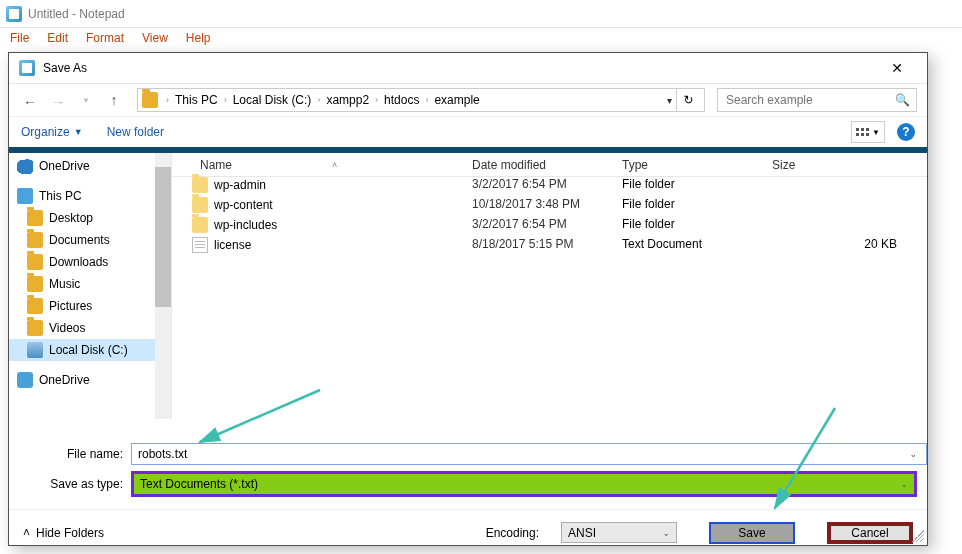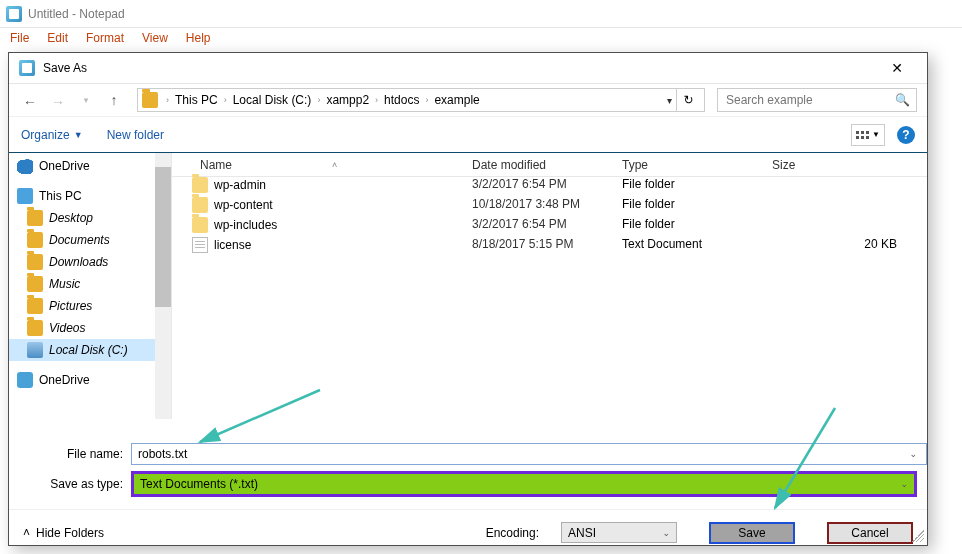--- a/index.html
+++ b/index.html
@@ -29,35 +29,35 @@
 .crumb-icon { width: 16px; height: 16px; background: #e8b02e; margin-right: 4px; border-radius:2px; position:relative; }
 .crumb-icon::before{content:'';position:absolute;top:-3px;left:0;width:8px;height:3px;background:#e8b02e;border-radius:1px 1px 0 0;}
 .crumb-sep { color: #888; margin: 0 4px; font-size:9px; }
 .crumb { font-size: 12px; padding: 0 2px; }
 .bc-drop { margin-left: auto; display:flex; align-items:center; gap:4px; color:#333; font-size:10px;}
 .refresh-btn { width: 24px; height: 24px; display:flex; align-items:center; justify-content:center; margin-left:4px; border-left:1px solid #ccc; }
 .searchbox { width: 200px; height: 24px; border: 1px solid #ccc; display: flex; align-items: center; padding: 0 6px; margin-left: 6px; }
 .searchbox input { border: 0; outline: 0; flex: 1; font-size: 12px; color:#888; }
 
 
-.toolbar { height: 36px; display: flex; align-items: center; padding: 0 12px; border-bottom: 1px solid #0c4a6e; }
+.toolbar { height: 36px; display: flex; align-items: center; padding: 0 12px; border-bottom: 6px solid #0c4a6e; }
 .tb-link { color: #1a5aa8; font-size: 12px; display: inline-flex; align-items: center; gap: 4px; margin-right: 24px; }
 .tb-right { margin-left: auto; display:flex; align-items:center; gap:12px; }
 .view-btn{ border:1px solid #ccc; width:34px; height:22px; display:flex; align-items:center; justify-content:center; position:relative;}
 .view-dots{display:grid;grid-template-columns:repeat(3,3px);grid-template-rows:repeat(2,3px);gap:2px;}
 .view-dots i{background:#555;width:3px;height:3px;display:block;}
 .help-btn { width: 18px; height: 18px; border-radius: 50%; background: #1979ca; color: #fff; font-size: 12px; display:flex;align-items:center;justify-content:center; font-weight:bold;}
 
 
 .mainarea { display: flex; height: 266px; }
 
 
 .leftnav { width: 162px; padding: 2px 0; overflow: hidden; position: relative; }
 .leftnav .item { height: 22px; display: flex; align-items: center; padding-left: 28px; font-size: 12px; }
-.leftnav .item.l2 { padding-left: 38px; font-style: italic; }
+.leftnav .item.l2 { padding-left: 38px; }
 .leftnav .item.sel { background: #cce8ff; }
 .nav-scroll { position:absolute; right:0; top:0; bottom:0; width:16px; background:#f0f0f0; }
 .nav-thumb { position:absolute; right:0; top:14px; width:16px; height:140px; background:#c2c2c2; }
 .li-icon { width:16px; height:16px; margin-right:6px; margin-left:-20px; position:relative; }
 .ico-cloud{background:radial-gradient(circle at 40% 55%,#2c7fc5 55%,transparent 56%),radial-gradient(circle at 65% 55%,#2c7fc5 55%,transparent 56%);}
 .ico-pc{background:#4aa3df;border-radius:2px;}
 .ico-fold{background:#e8b02e;border-radius:2px;}
 .ico-fold::before{content:'';position:absolute;top:-3px;left:0;width:7px;height:3px;background:#e8b02e;border-radius:1px 1px 0 0;}
 .ico-disk{background:linear-gradient(#9bc5e8,#4a8ec5);border-radius:2px;}
 .ico-net{background:#48a2d8;border-radius:3px;}
@@ -86,21 +86,21 @@
 .fnlabel { width: 104px; text-align: right; padding-right: 8px; font-size: 12px; }
 .fninput { flex: 1; height: 22px; border: 1px solid #83a8d8; background: #fff; padding: 0 6px; font-size: 12px; }
 .fncombo { flex: 1; height: 26px; border: 3px solid #6d28d9; background: #84cc16; padding: 0 6px; font-size: 12px; display:flex; align-items:center; }
 .combo-arrow { margin-left: auto; font-size: 9px; color:#555;}
 
 
 .bottombar { height: 46px; display:flex; align-items:center; padding: 0 14px; border-top:1px solid #f0f0f0; }
 .hidefolders { display:flex; align-items:center; gap:6px; font-size:12px; }
 .encoding { margin-left:auto; display:flex; align-items:center; gap:22px; font-size:12px; }
 .enc-combo { width:116px; height:21px; border:1px solid #adadad; background:#e9e9e9; display:flex; align-items:center; padding:0 6px; font-size:12px;}
-.btn { width: 86px; height: 22px; border:2px solid #7f1d1d; background:#e1e1e1; font-size:12px; margin-left:10px; display:flex;align-items:center;justify-content:center;}
+.btn { width: 86px; height: 22px; border:4px solid #7f1d1d; background:#e1e1e1; font-size:12px; margin-left:10px; display:flex;align-items:center;justify-content:center;}
 .btn.primary { border:2px solid #1d4ed8; background:#a3a3a3; }
 
 
 .grip{position:absolute;right:3px;bottom:3px;width:12px;height:12px;background:linear-gradient(135deg,transparent 50%,#aaa 50%,#aaa 55%,transparent 55%,transparent 65%,#aaa 65%,#aaa 70%,transparent 70%,transparent 80%,#aaa 80%,#aaa 85%,transparent 85%);}
 
 
 .arrow-svg{position:absolute;pointer-events:none;}
 </style>
 </head>
 <body>

